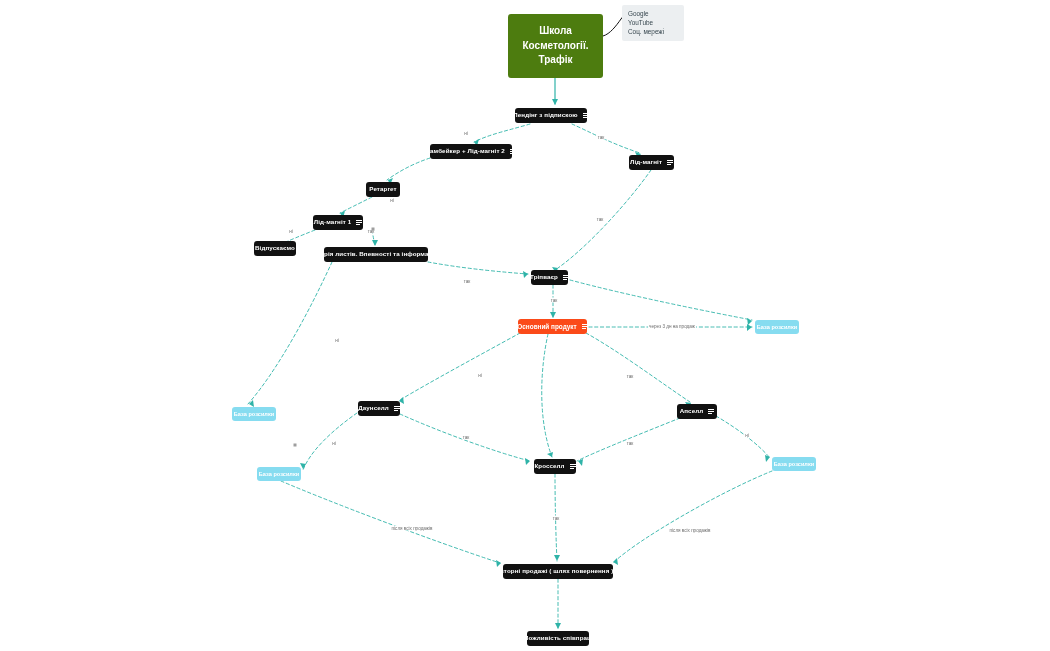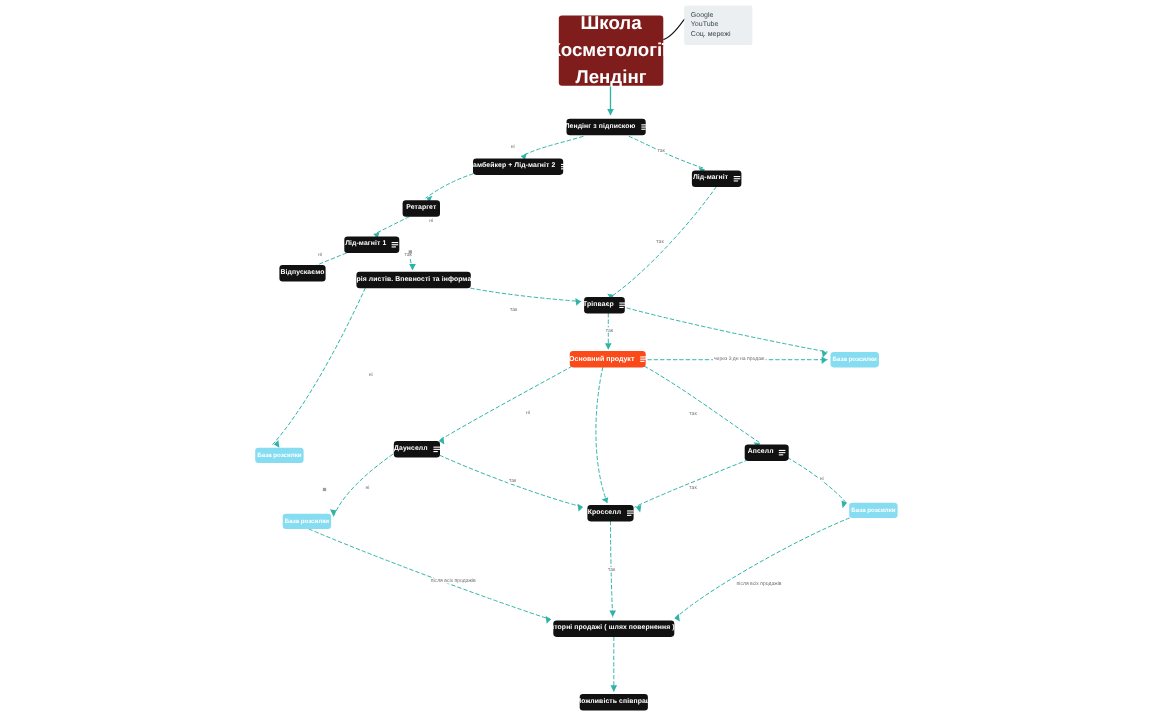--- a/index.html
+++ b/index.html
@@ -45,23 +45,23 @@
     font-size: 6.2px;
     font-weight: bold;
     letter-spacing: 0.1px;
     height: 15px;
     padding: 0 7px;
     border-radius: 3px;
   }
   .node.dark .lbl { line-height: 1; }
   
   .node.root {
-    background: #7f1d1d;
+    background: #4d7c0f;
     color: #ffffff;
-    font-size: 17px;
+    font-size: 10px;
     font-weight: bold;
     line-height: 1.45;
     text-align: center;
     flex-direction: column;
     border-radius: 3px;
   }
   
   .node.orange {
     background: #fb4a19;
     color: #ffffff;
@@ -219,21 +219,21 @@
 
   <div class="note" style="left:622px; top:5px; width:50px;">
     <span class="nline">Google</span>
     <span class="nline">YouTube</span>
     <span class="nline">Соц. мережі</span>
   </div>
 
   <div class="node root" style="left:508px; top:14px; width:95px; height:64px;">
     <span>Школа</span>
     <span>Косметології.</span>
-    <span>Лендінг</span>
+    <span>Трафік</span>
   </div>
 
   <div class="node dark" style="left:515px; top:108px; width:72px;">
     <span class="lbl">Лендінг з підпискою</span>
     <span class="menu-icon">
         <i></i>
         <i></i>
         <i></i>
       </span>
   </div>

